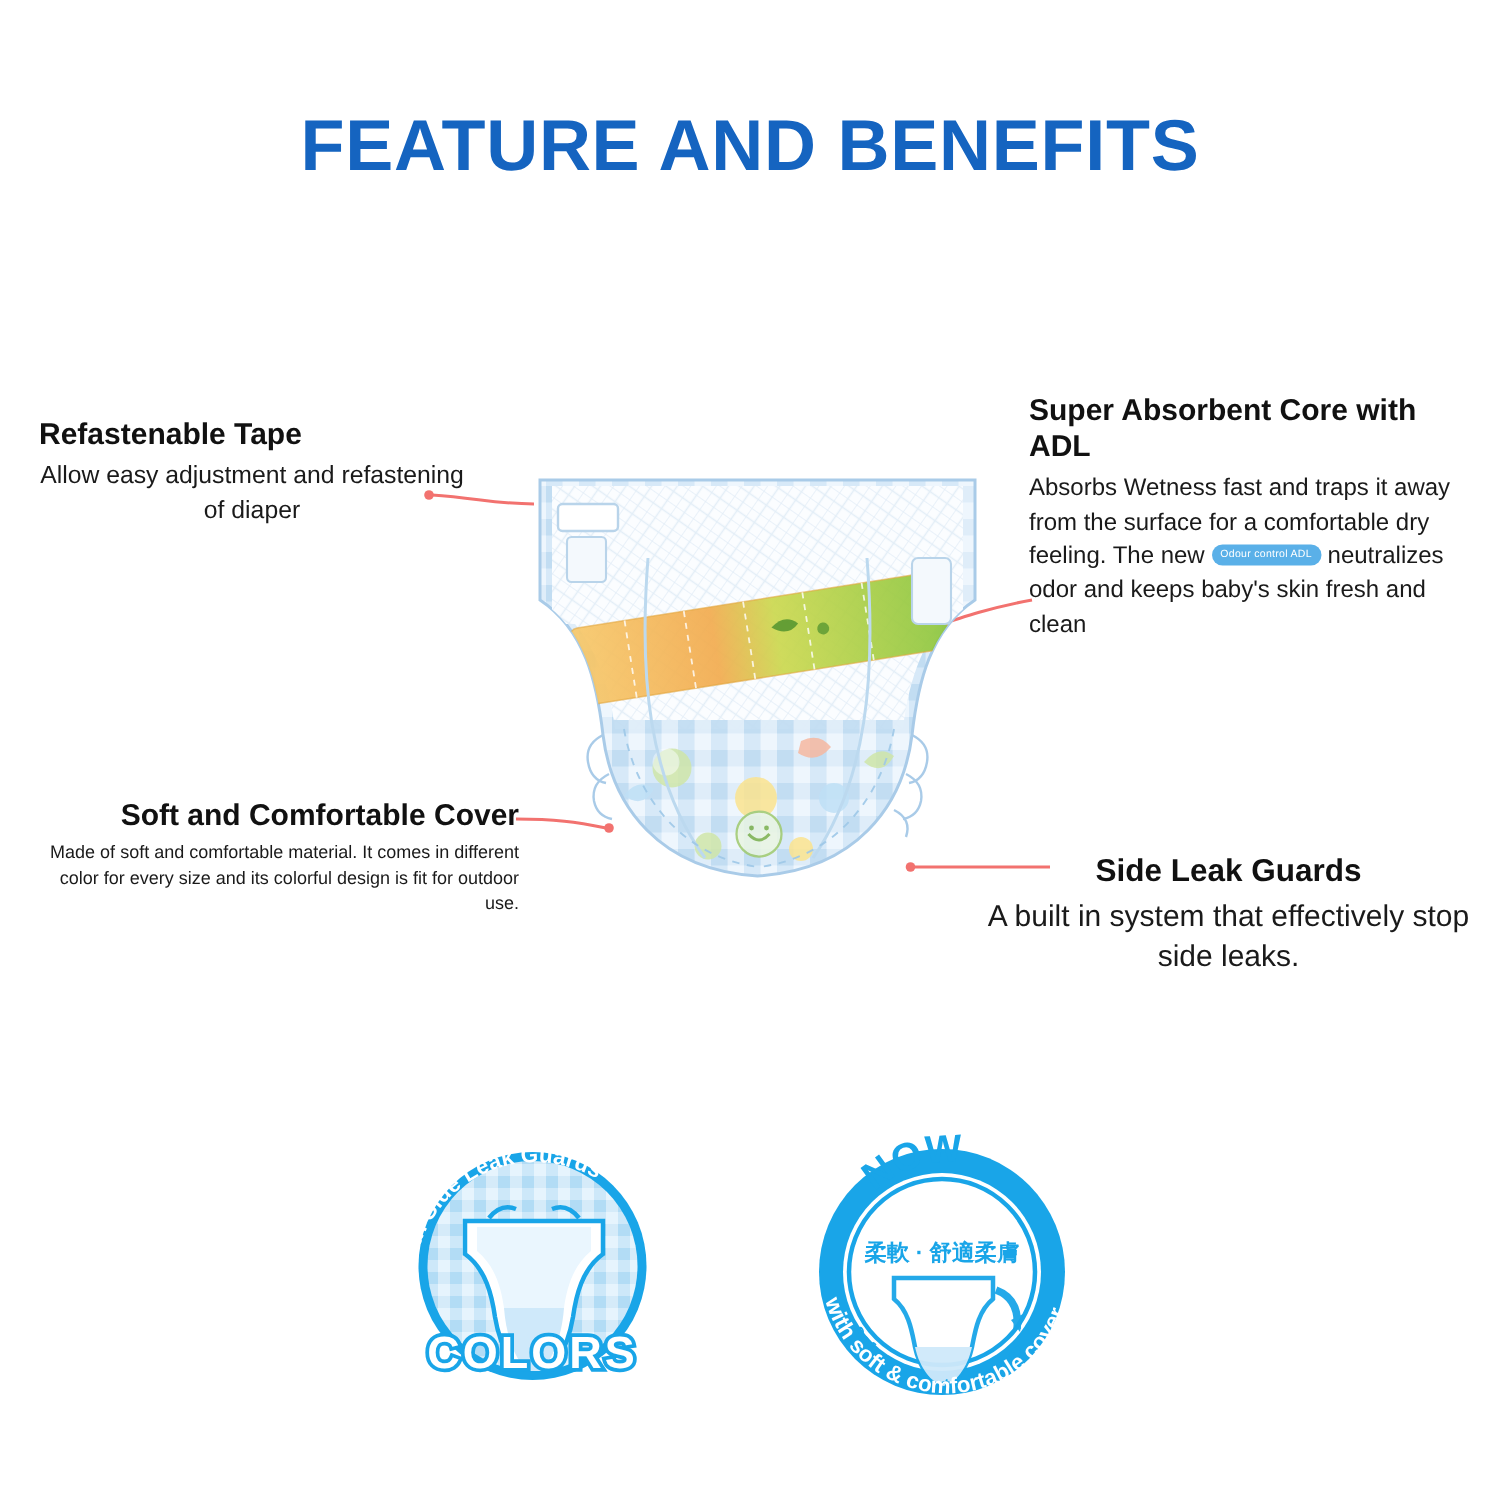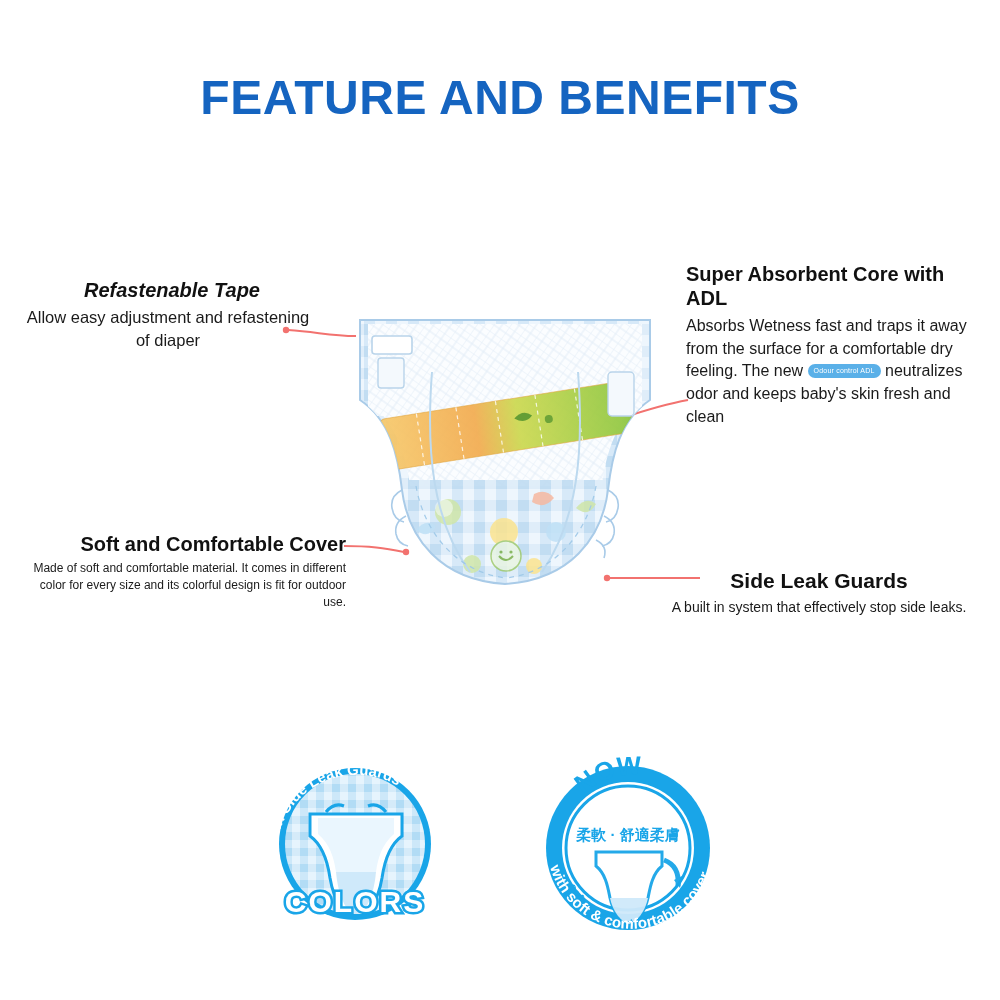--- a/index.html
+++ b/index.html
@@ -43,34 +43,34 @@
     line-height: 1.22;
   }
   .callout .body {
     color: #1a1a1a;
     font-size: 16.5px;
     line-height: 1.35;
     margin-top: 4px;
   }
 
   #c-tape { left: 18px; top: 278px; width: 300px; text-align: left; }
-  #c-tape .head { text-align: center; padding-left: 8px; font-style: italic; }
+  #c-tape .head { text-align: left; padding-left: 8px; }
   #c-tape .body { text-align: center; }
 
   #c-core { left: 686px; top: 262px; width: 302px; text-align: left; }
   #c-core .head { font-size: 20px; }
   #c-core .body { font-size: 16px; line-height: 1.42; }
 
   #c-cover { left: 18px; top: 532px; width: 328px; }
   #c-cover .head { text-align: right; padding-left: 8px; font-size: 20px; }
   #c-cover .body { text-align: right; font-size: 12px; line-height: 1.4; }
 
   #c-side { left: 648px; top: 568px; width: 342px; text-align: center; }
   #c-side .head { font-size: 21px; }
-  #c-side .body { font-size: 14px; }
+  #c-side .body { font-size: 20px; }
 
   .pill {
     display: inline-block;
     background: #5ab0e8;
     color: #ffffff;
     border-radius: 9px;
     font-size: 7px;
     padding: 2px 6px;
     vertical-align: middle;
     letter-spacing: 0.2px;

